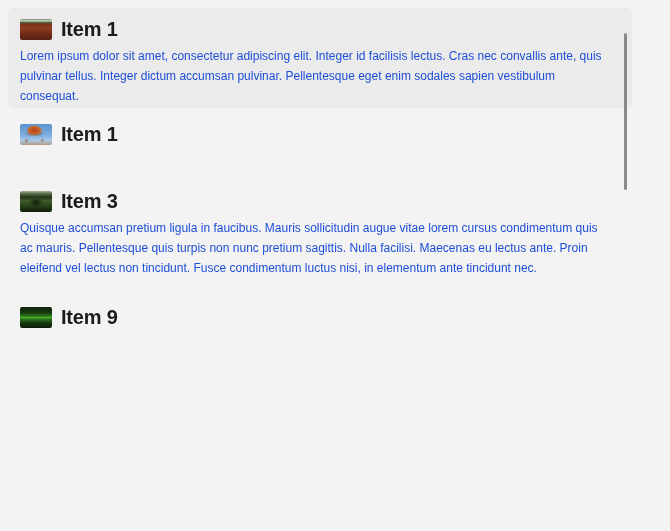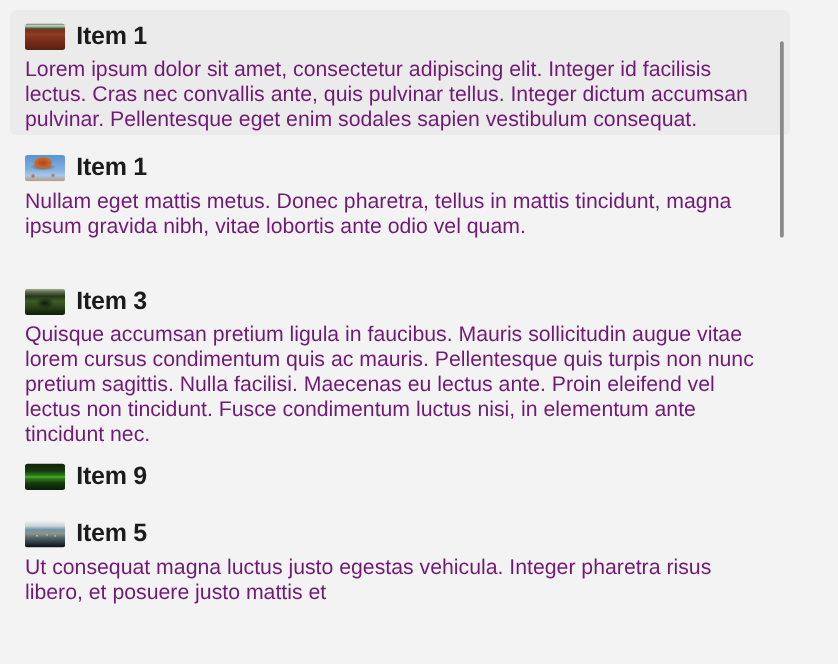--- a/index.html
+++ b/index.html
@@ -18,21 +18,21 @@
     margin-right: 38px;       
     padding: 11px 12px 2px 12px;
     border-radius: 5px;
     cursor: default;
   }
   .list-item.selected { background: #ebebeb; }
 
   
   .list-item:nth-child(1) { margin-top: 8px; margin-bottom: 5px; }
   .list-item:nth-child(2) { margin-bottom: 27px; }
-  .list-item:nth-child(3) { margin-bottom: 0; }
+  .list-item:nth-child(3) { margin-bottom: 16px; }
   .list-item:nth-child(4) { margin-bottom: 6px; }
 
   .item-header { display: flex; align-items: center; margin-bottom: 6px; height: 21px; }
 
   .thumb {
     width: 32px; height: 21px;
     border-radius: 2px;
     flex: 0 0 auto;
     margin-right: 9px;
     background-color: #888;
@@ -72,23 +72,23 @@
   }
 
   .item-title {
     font-size: 20px;
     font-weight: 600;
     color: #1b1b1b;
     letter-spacing: -0.2px;
     white-space: nowrap;
   }
   .item-desc {
-    font-size: 17px;
+    font-size: 12px;
     line-height: 20px;
-    color: #701a75;
+    color: #1d4ed8;
     max-width: 592px;
   }
 
   .scrollbar-thumb {
     position: absolute;
     left: 624px;
     top: 33px;
     width: 3px;
     height: 157px;
     background: #8a8a8a;
@@ -107,42 +107,34 @@
       <div class="item-title">Item 1</div>
     </div>
     <div class="item-desc">Lorem ipsum dolor sit amet, consectetur adipiscing elit. Integer id facilisis lectus. Cras nec convallis ante, quis pulvinar tellus. Integer dictum accumsan pulvinar. Pellentesque eget enim sodales sapien vestibulum consequat.</div>
   </div>
 
   <div class="list-item">
     <div class="item-header">
       <div class="thumb thumb-carnival-ride"></div>
       <div class="item-title">Item 1</div>
     </div>
-    <div class="item-desc">Nullam eget mattis metus. Donec pharetra, tellus in mattis tincidunt, magna ipsum gravida nibh, vitae lobortis ante odio vel quam.</div>
   </div>
 
   <div class="list-item">
     <div class="item-header">
       <div class="thumb thumb-green-meadow"></div>
       <div class="item-title">Item 3</div>
     </div>
     <div class="item-desc">Quisque accumsan pretium ligula in faucibus. Mauris sollicitudin augue vitae lorem cursus condimentum quis ac mauris. Pellentesque quis turpis non nunc pretium sagittis. Nulla facilisi. Maecenas eu lectus ante. Proin eleifend vel lectus non tincidunt. Fusce condimentum luctus nisi, in elementum ante tincidunt nec.</div>
   </div>
 
   <div class="list-item">
     <div class="item-header">
       <div class="thumb thumb-grass-blades"></div>
       <div class="item-title">Item 9</div>
     </div>
   </div>
 
-  <div class="list-item">
-    <div class="item-header">
-      <div class="thumb thumb-harbor-view"></div>
-      <div class="item-title">Item 5</div>
-    </div>
-    <div class="item-desc">Ut consequat magna luctus justo egestas vehicula. Integer pharetra risus libero, et posuere justo mattis et</div>
-  </div>
 </div>
 
   <div class="scrollbar-thumb"></div>
 
 </div>
 
 </body></html>

